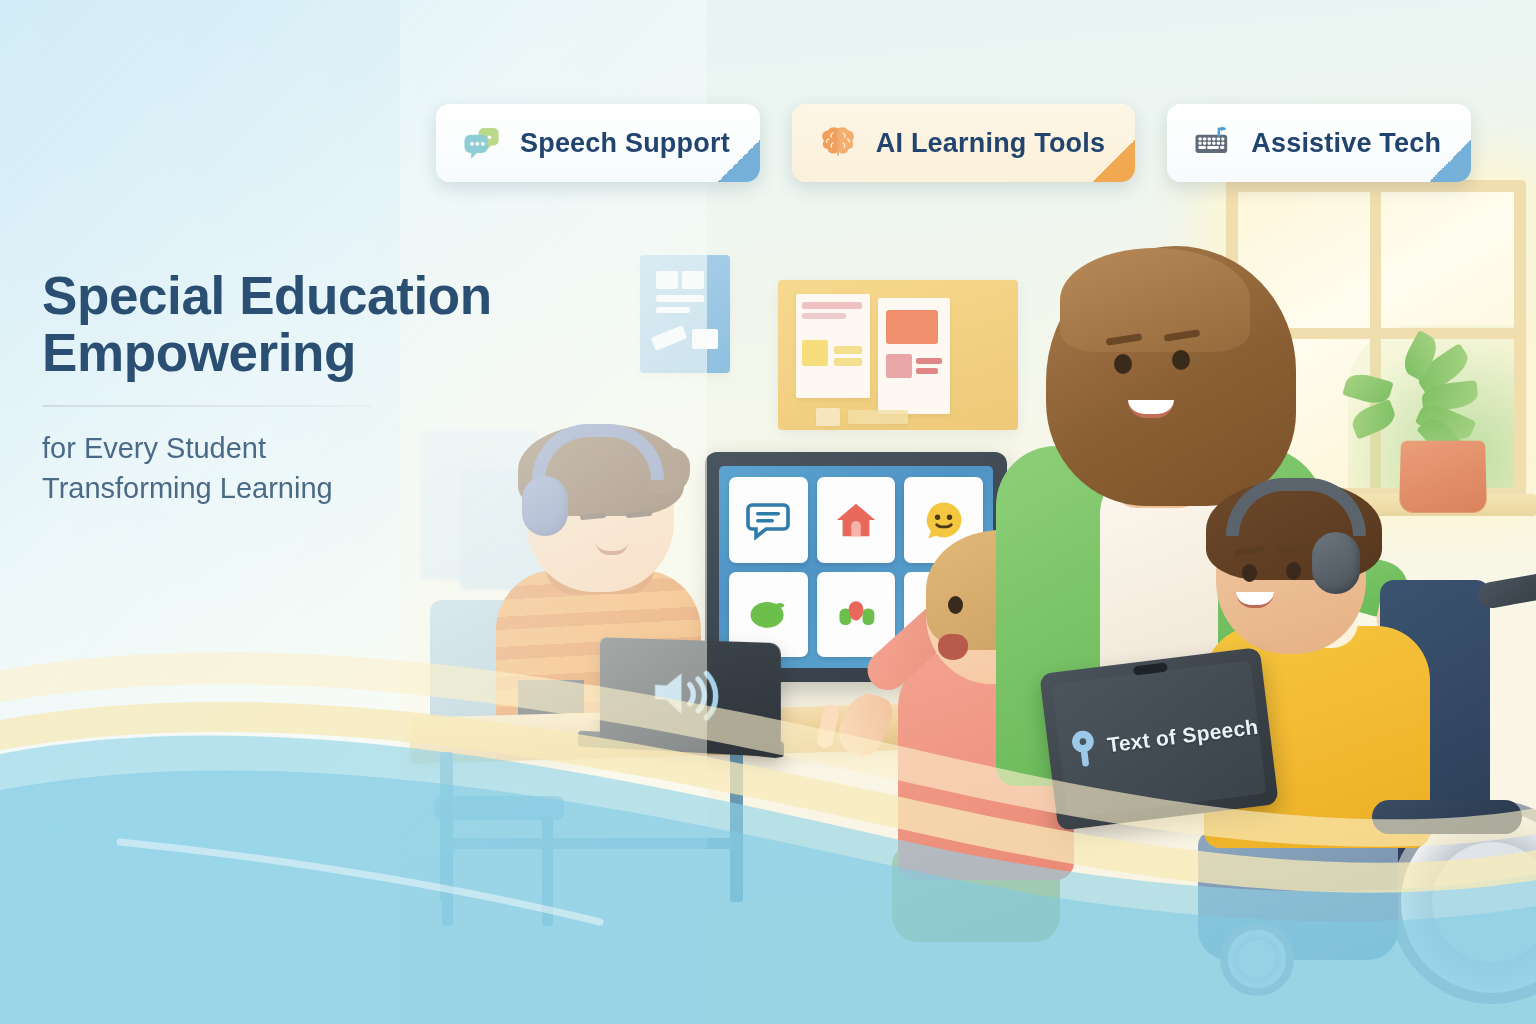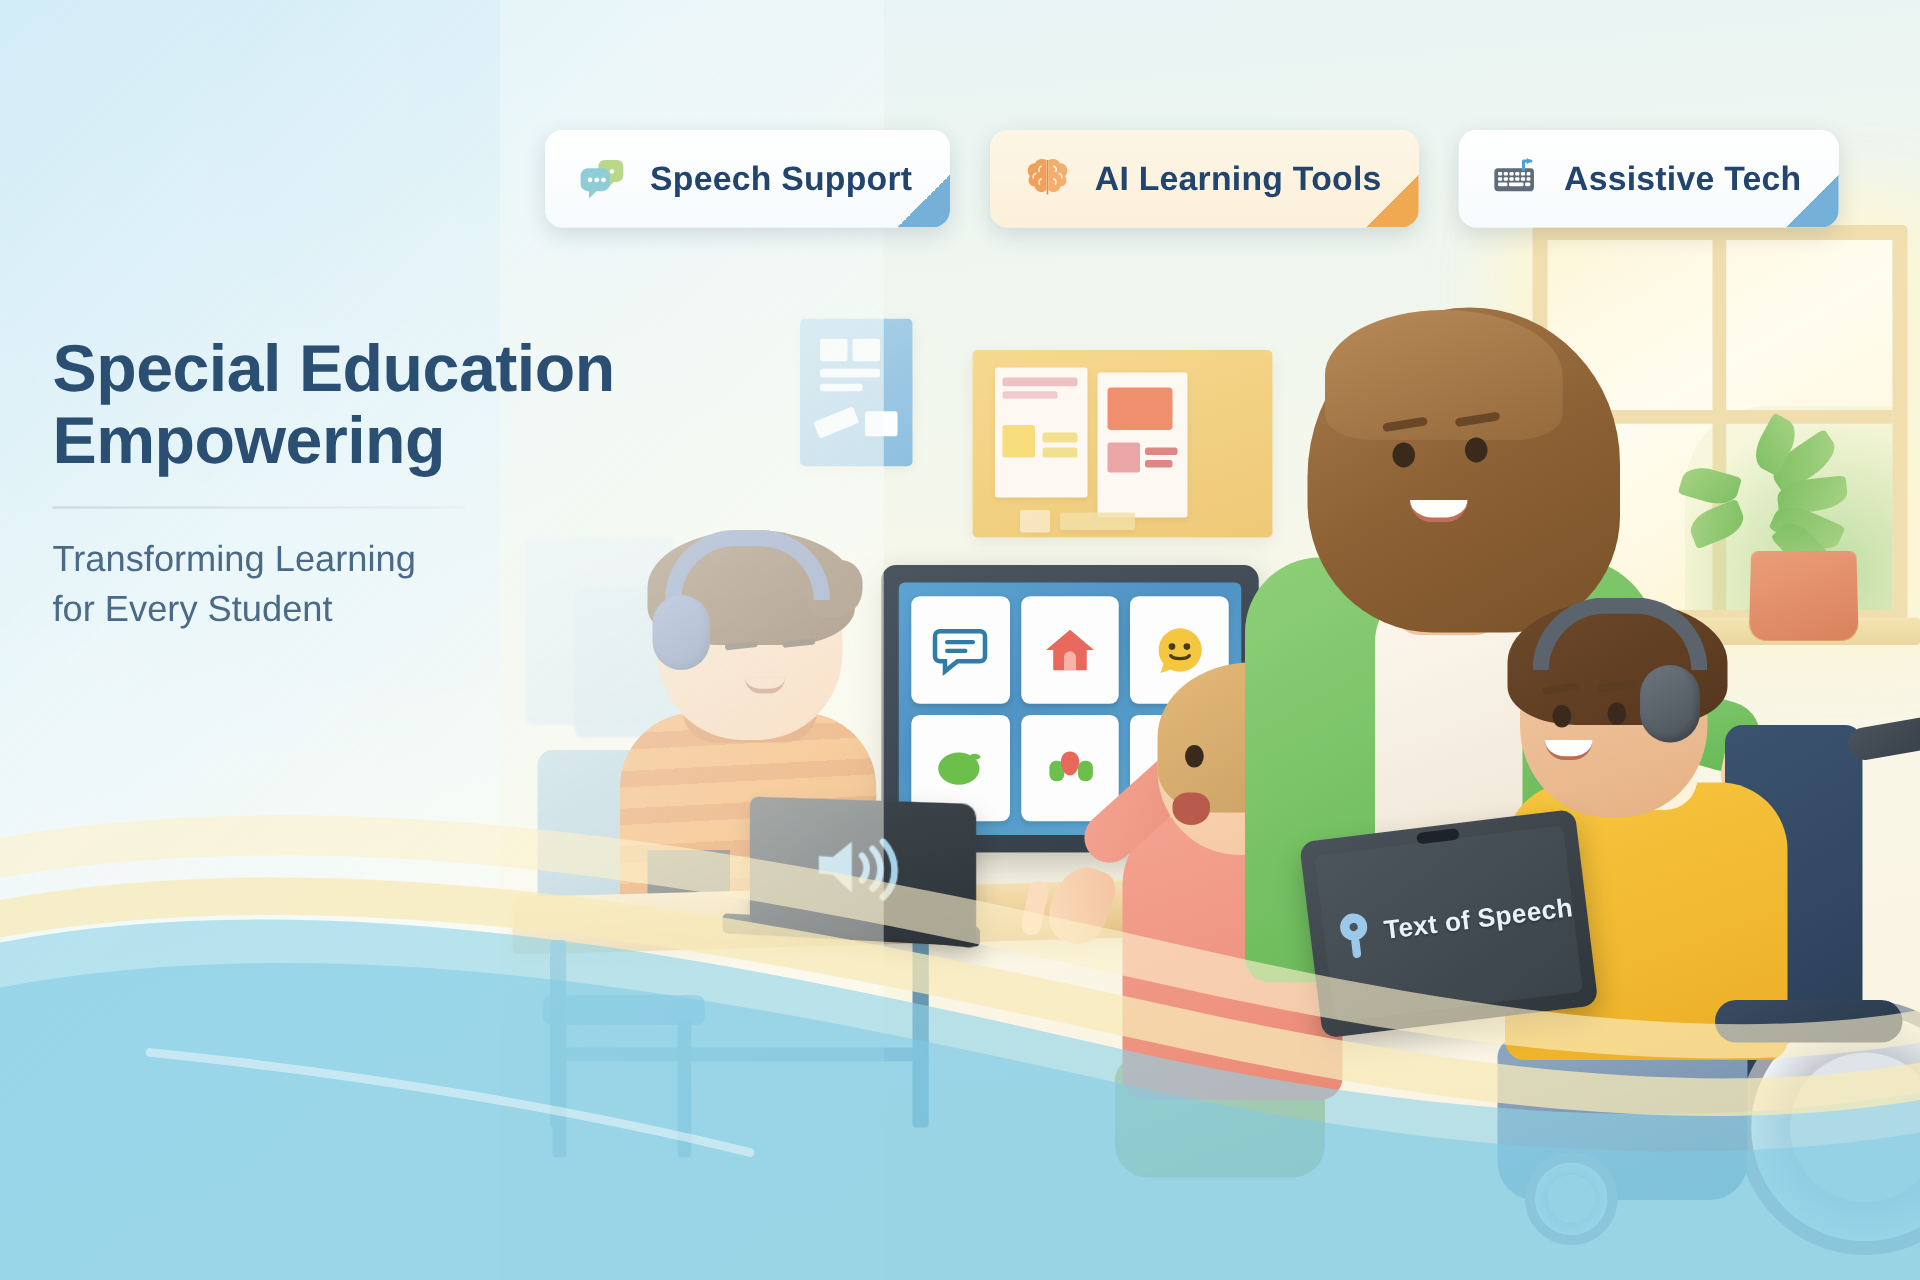--- a/index.html
+++ b/index.html
@@ -716,17 +716,17 @@
       </svg>
       <span class="badge-label">Assistive Tech</span>
       <span class="corner"></span>
     </div>
   </div>
 
   <div id="hero">
     <div class="hero-line">Special Education</div>
     <div class="hero-line">Empowering</div>
     <div class="hero-rule"></div>
+    <div class="hero-sub">for Every Student</div>
     <div class="hero-sub">Transforming Learning</div>
-    <div class="hero-sub">for Every Student</div>
   </div>
 
 </div>
 
 </body></html>

